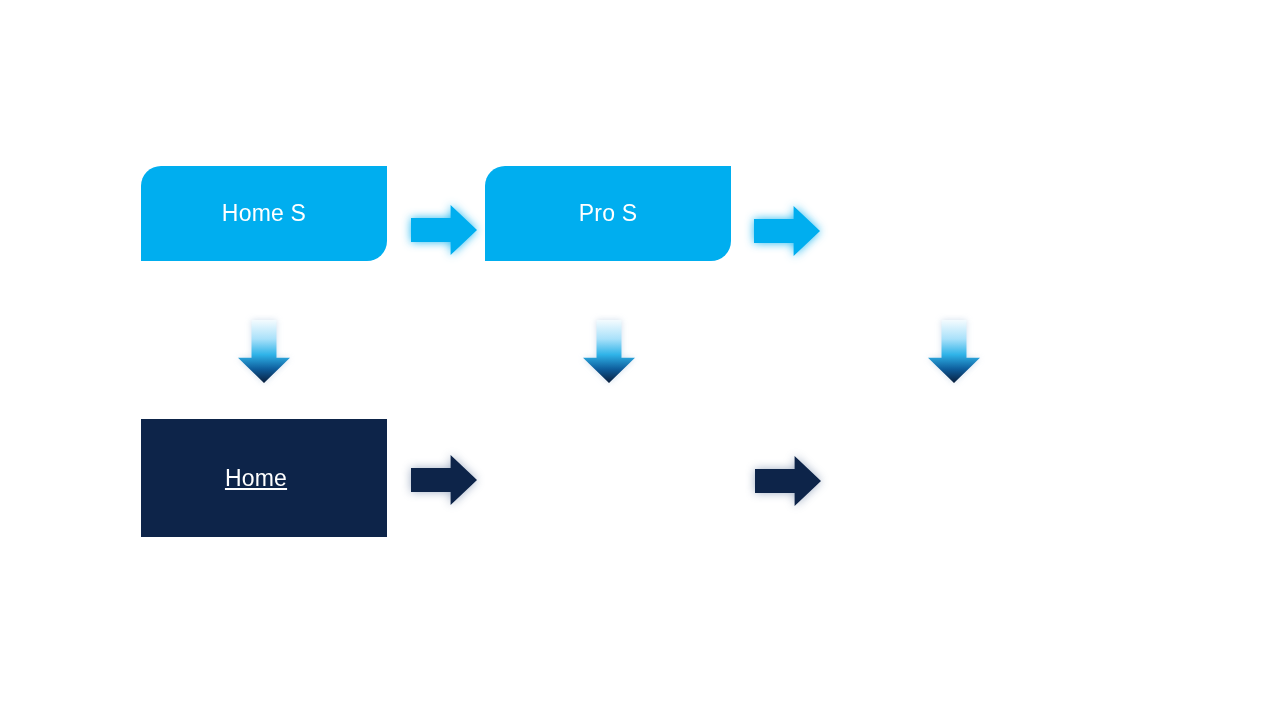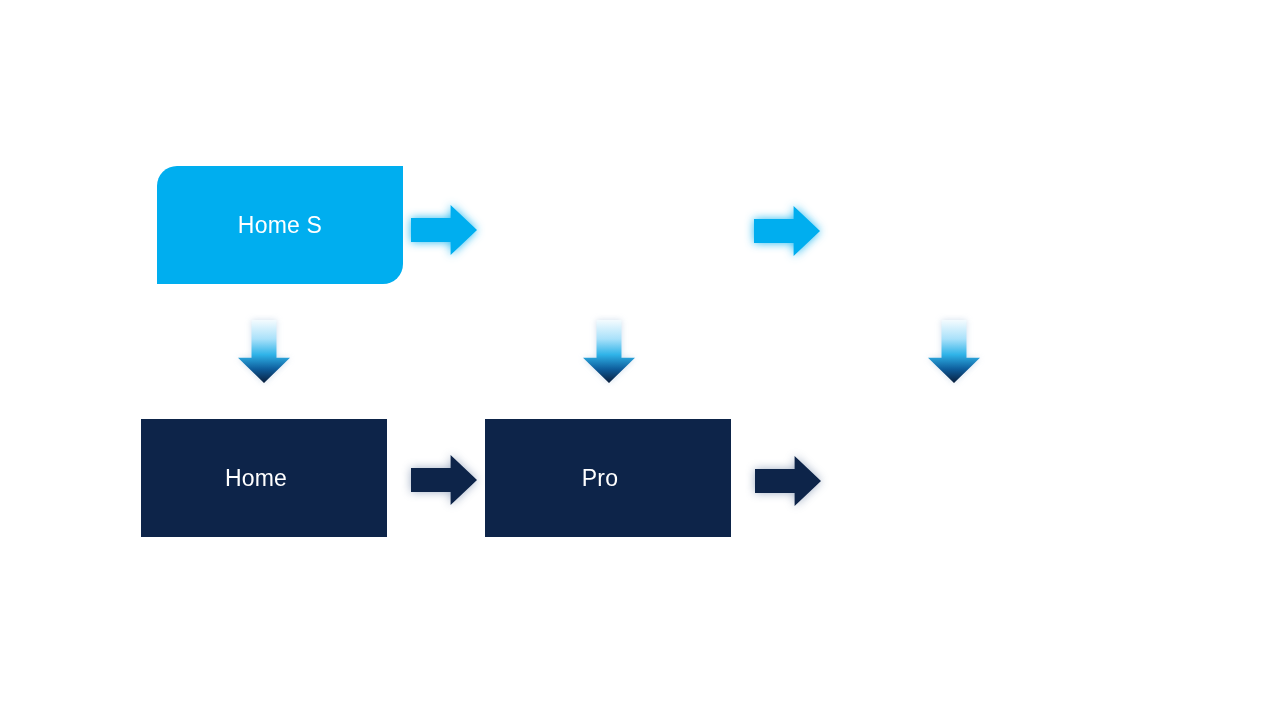--- a/index.html
+++ b/index.html
@@ -8,23 +8,23 @@
     background:var(--bg,#fff);
     font-family:"Liberation Sans","DejaVu Sans",sans-serif;
   }
   
   .node{
     position:absolute;width:246px;
     display:flex;align-items:center;justify-content:center;
     color:var(--label-text,#fff);font-size:23px;font-weight:400;
     letter-spacing:.2px;
   }
-  .node.top{top:166px;height:118px;background:var(--light-blue,#00AEEF);border-radius:20px 0 20px 0;margin-left:16px;}
+  .node.top{top:166px;height:95px;background:var(--light-blue,#00AEEF);border-radius:20px 0 20px 0;}
   .node.bottom{top:419px;height:118px;background:var(--dark-navy,#0D2449);}
-  .node.bottom .label{transform:translateX(-8px);}
+  .node.bottom .label{transform:translateX(-8px);text-decoration:underline;}
   .c1{left:141px}.c2{left:485px}.c3{left:831px}
 
   
   .arrow-wrap{position:absolute;}
   .glow-cyan{filter:drop-shadow(0 0 5px rgba(0,174,239,.85));}
   .glow-navy{filter:drop-shadow(0 0 5px rgba(45,75,125,.45));}
   .glow-soft{filter:drop-shadow(0 0 3px rgba(120,160,200,.35));}
   .right-arrow{
     width:66px;height:50px;
     clip-path:polygon(0 26%,60% 26%,60% 0,100% 50%,60% 100%,60% 74%,0 74%);
@@ -45,20 +45,23 @@
   .da-3{left:928px;top:320px}
 </style>
 </head>
 <body>
 
 <div class="canvas">
 
   <div class="node top c1">
     <span class="label">Home S</span>
   </div>
+  <div class="node top c2">
+    <span class="label">Pro S</span>
+  </div>
 
   <div class="arrow-wrap glow-cyan ra-top-1">
     <div class="right-arrow light"></div>
   </div>
   <div class="arrow-wrap glow-cyan ra-top-2">
     <div class="right-arrow light"></div>
   </div>
 
   <div class="arrow-wrap glow-soft da-1">
     <div class="down-arrow"></div>
@@ -66,23 +69,20 @@
   <div class="arrow-wrap glow-soft da-2">
     <div class="down-arrow"></div>
   </div>
   <div class="arrow-wrap glow-soft da-3">
     <div class="down-arrow"></div>
   </div>
 
   <div class="node bottom c1">
     <span class="label">Home</span>
   </div>
-  <div class="node bottom c2">
-    <span class="label">Pro</span>
-  </div>
 
   <div class="arrow-wrap glow-navy ra-bot-1">
     <div class="right-arrow dark"></div>
   </div>
   <div class="arrow-wrap glow-navy ra-bot-2">
     <div class="right-arrow dark"></div>
   </div>
 
 </div>
 

